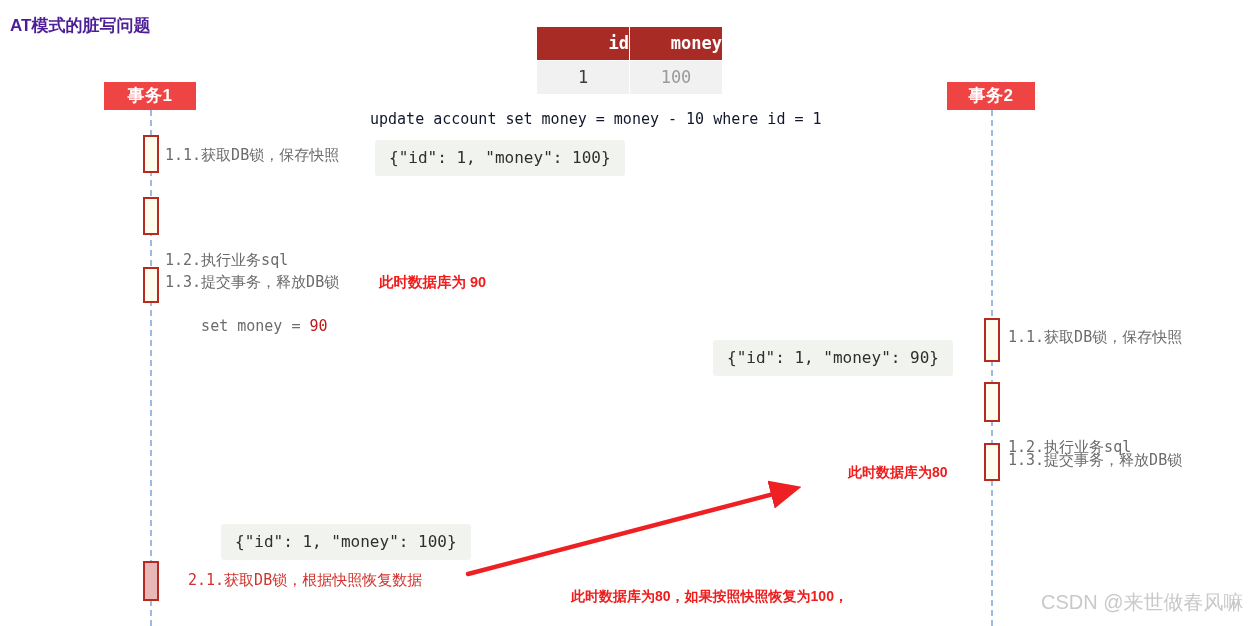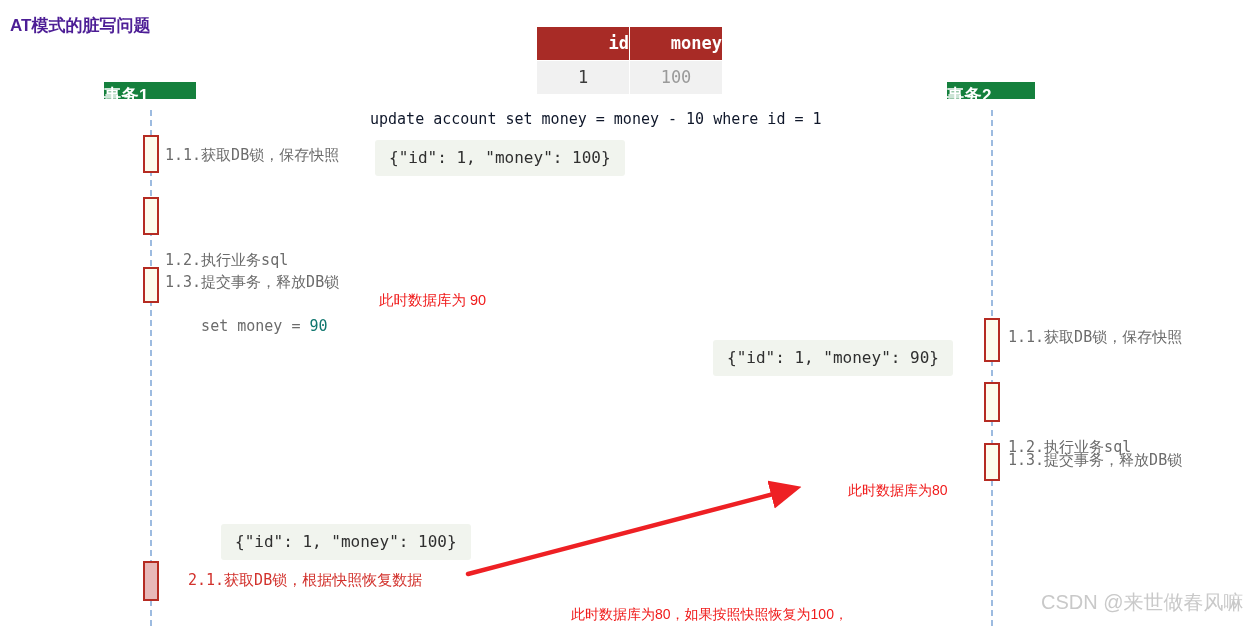--- a/index.html
+++ b/index.html
@@ -61,26 +61,27 @@
     width: 0;
     border-left: 2px dashed #9dbbe0;
     top: 110px;
     height: 516px;
   }
   #lifeline-1 { left: 150px; }
   #lifeline-2 { left: 991px; }
 
   
   .actor-box {
-    background: #15803d;
+    background: #ef4444;
     color: #ffffff;
     font-size: 17px;
     font-weight: bold;
+    text-align: center;
     top: 82px;
-    height: 17px;
+    height: 28px;
     line-height: 28px;
     letter-spacing: 0.5px;
   }
   #actor-1 { left: 104px; width: 92px; }
   #actor-2 { left: 947px; width: 88px; }
 
   
   .activation {
     width: 12px;
     background: #fdfced;
@@ -93,21 +94,21 @@
   }
 
   
   .step {
     font-family: "DejaVu Sans Mono", "Liberation Mono", monospace;
     font-size: 15px;
     color: #6c6c6c;
     white-space: pre;
     line-height: 22px;
   }
-  .step .num-red { color: #0f766e; margin-top: 6px; }
+  .step .num-red { color: #b91c1c; margin-top: 6px; }
   .step.restore-text { color: #d2322d; }
 
   
   #sql-statement {
     left: 363px;
     top: 110px;
     font-family: "DejaVu Sans Mono", "Liberation Mono", monospace;
     font-size: 15px;
     color: #0f172a;
     white-space: pre;
@@ -122,24 +123,23 @@
     font-size: 16px;
     color: #2f2f2f;
     padding: 8px 14px 9px 14px;
     white-space: pre;
   }
 
   
   .annotation {
     color: #f01b1b;
     font-size: 14px;
-    font-weight: normal;
+    font-weight: bold;
     white-space: pre;
     line-height: 20px;
-    margin-top: 18px;
   }
   #db-state-90 {
     left: 379px;
     top: 272px;
     font-size: 14.5px;
   }
   #db-state-80 {
     left: 848px;
     top: 462px;
   }

